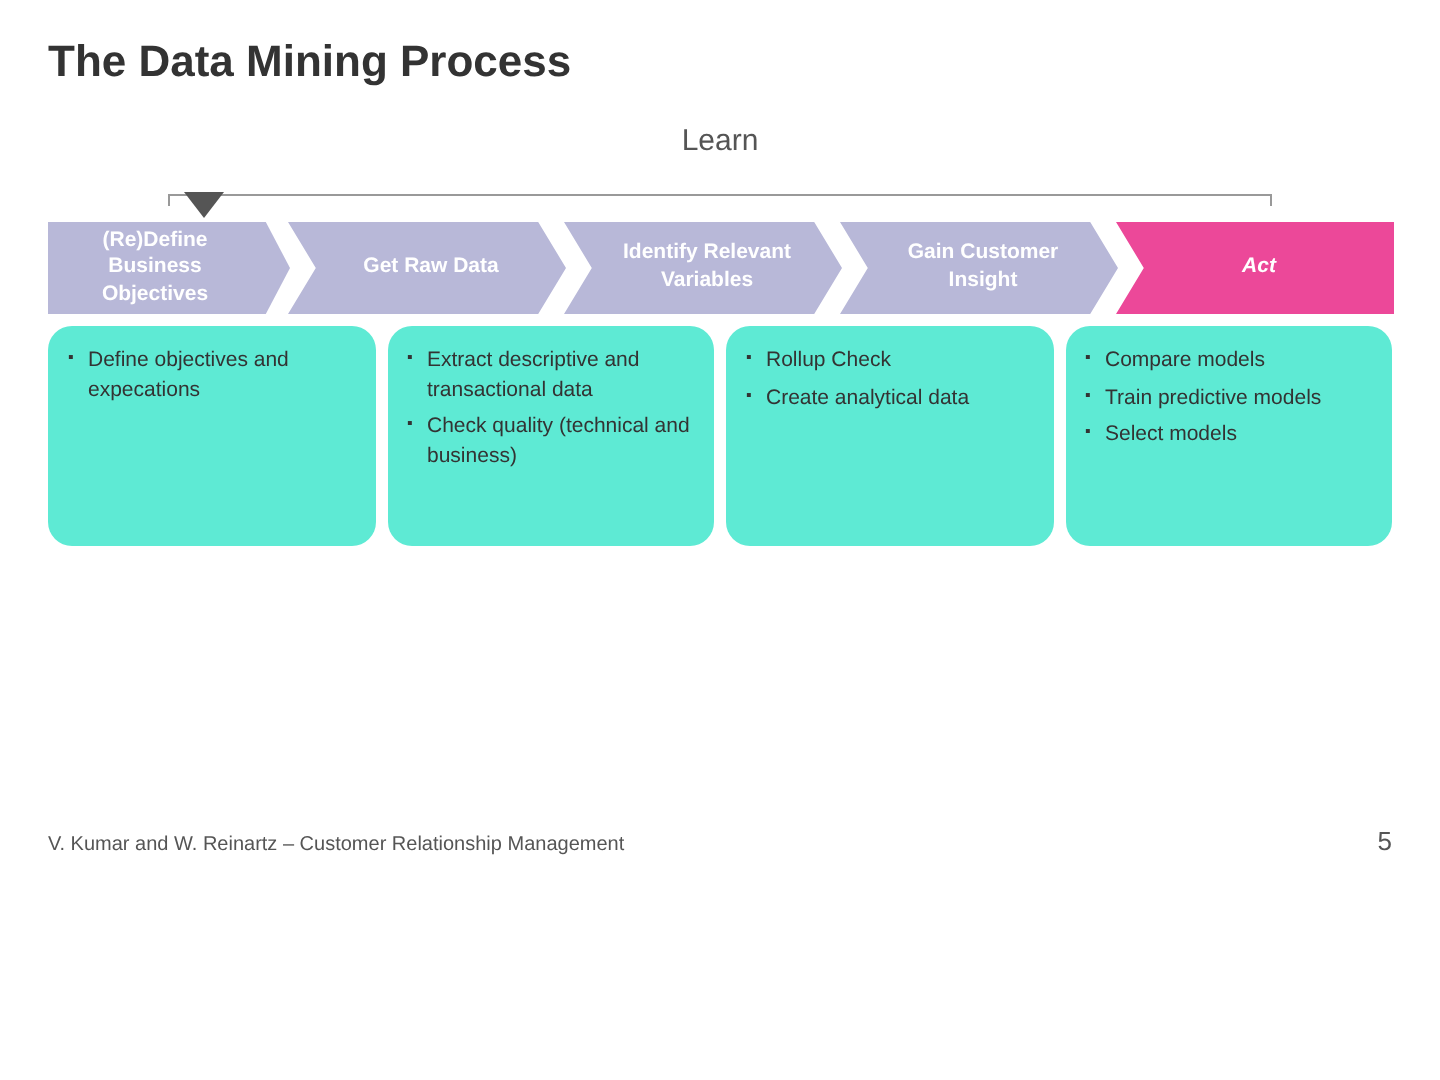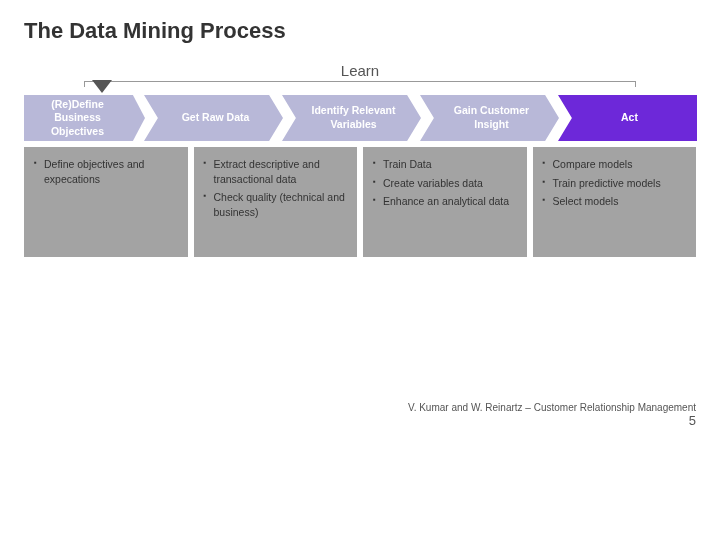--- a/index.html
+++ b/index.html
@@ -31,21 +31,21 @@
     .learn-section {
       display: flex;
       flex-direction: column;
       margin-top: 10px;
       flex: 1;
     }
 
     .learn-label {
       font-size: 15px;
       color: #555;
-      margin-bottom: 2px;
+      margin-bottom: 18px;
     }
 
     
     .steps-container {
       display: flex;
       align-items: center;
       width: 100%;
       height: 46px;
       position: relative;
     }
@@ -70,21 +70,22 @@
     .step-arrow:first-child {
       clip-path: polygon(0% 0%, 90% 0%, 100% 50%, 90% 100%, 0% 100%);
       padding-left: 4px;
     }
 
     .step-arrow:last-child {
       clip-path: polygon(0% 0%, 100% 0%, 100% 100%, 0% 100%, 10% 50%);
     }
 
     .step-arrow.darker {
-      background: #6d28d9;
+      background: #ec4899;
+      font-style: italic;
     }
 
     
     .down-arrow-wrap {
       position: relative;
       display: flex;
       flex-direction: column;
       align-items: flex-start;
       padding-left: 68px;
       margin-top: -2px;
@@ -104,22 +105,22 @@
       display: flex;
       align-items: flex-start;
       width: 100%;
       gap: 6px;
       margin-top: 6px;
       flex: 1;
     }
 
     .detail-box {
       flex: 1;
-      background: #a3a3a3;
-      border-radius: 0;
+      background: #5eead4;
+      border-radius: 12px;
       padding: 10px 8px 10px 10px;
       font-size: 10.5px;
       color: #333;
       min-height: 110px;
     }
 
     .detail-box ul {
       list-style: none;
       padding: 0;
       margin: 0;
@@ -141,21 +142,20 @@
     }
 
     .footer {
       font-size: 10px;
       color: #555;
       margin-top: auto;
       padding-top: 8px;
       display: flex;
       justify-content: space-between;
       align-items: flex-end;
-      flex-direction: column;
     }
 
     .footer-page {
       font-size: 13px;
       color: #555;
     }
 
     
     .learn-bracket {
       display: flex;
@@ -243,23 +243,22 @@
 
       <div class="detail-box">
         <ul>
           <li>Extract descriptive and transactional data</li>
           <li>Check quality (technical and business)</li>
         </ul>
       </div>
 
       <div class="detail-box">
         <ul>
-          <li>Train Data</li>
-          <li>Create variables data</li>
-          <li>Enhance an analytical data</li>
+          <li>Rollup Check</li>
+          <li>Create analytical data</li>
         </ul>
       </div>
 
       <div class="detail-box">
         <ul>
           <li>Compare models</li>
           <li>Train predictive models</li>
           <li>Select models</li>
         </ul>
       </div>

